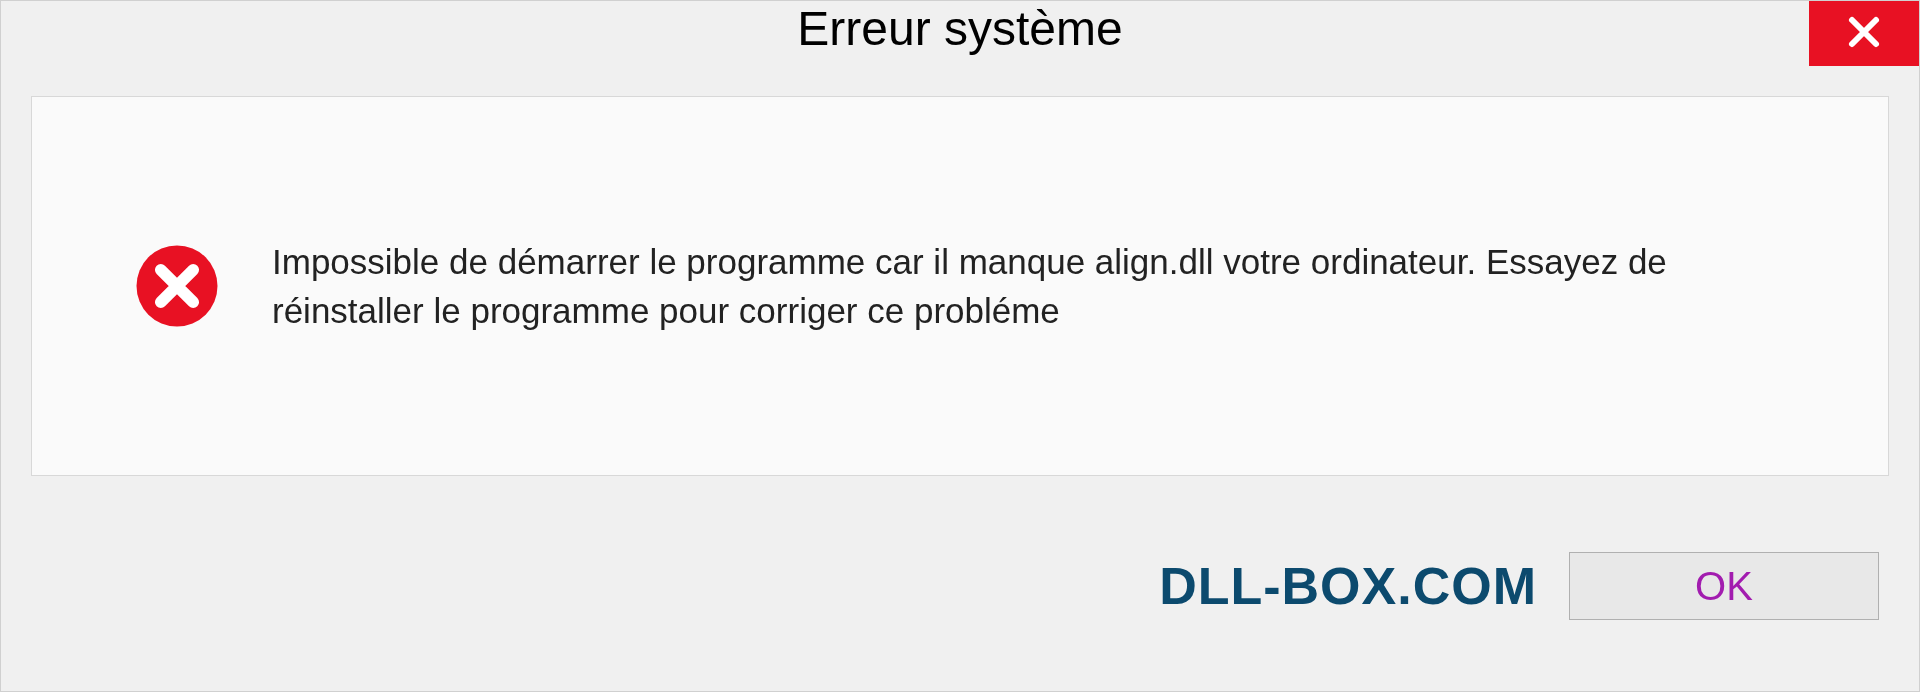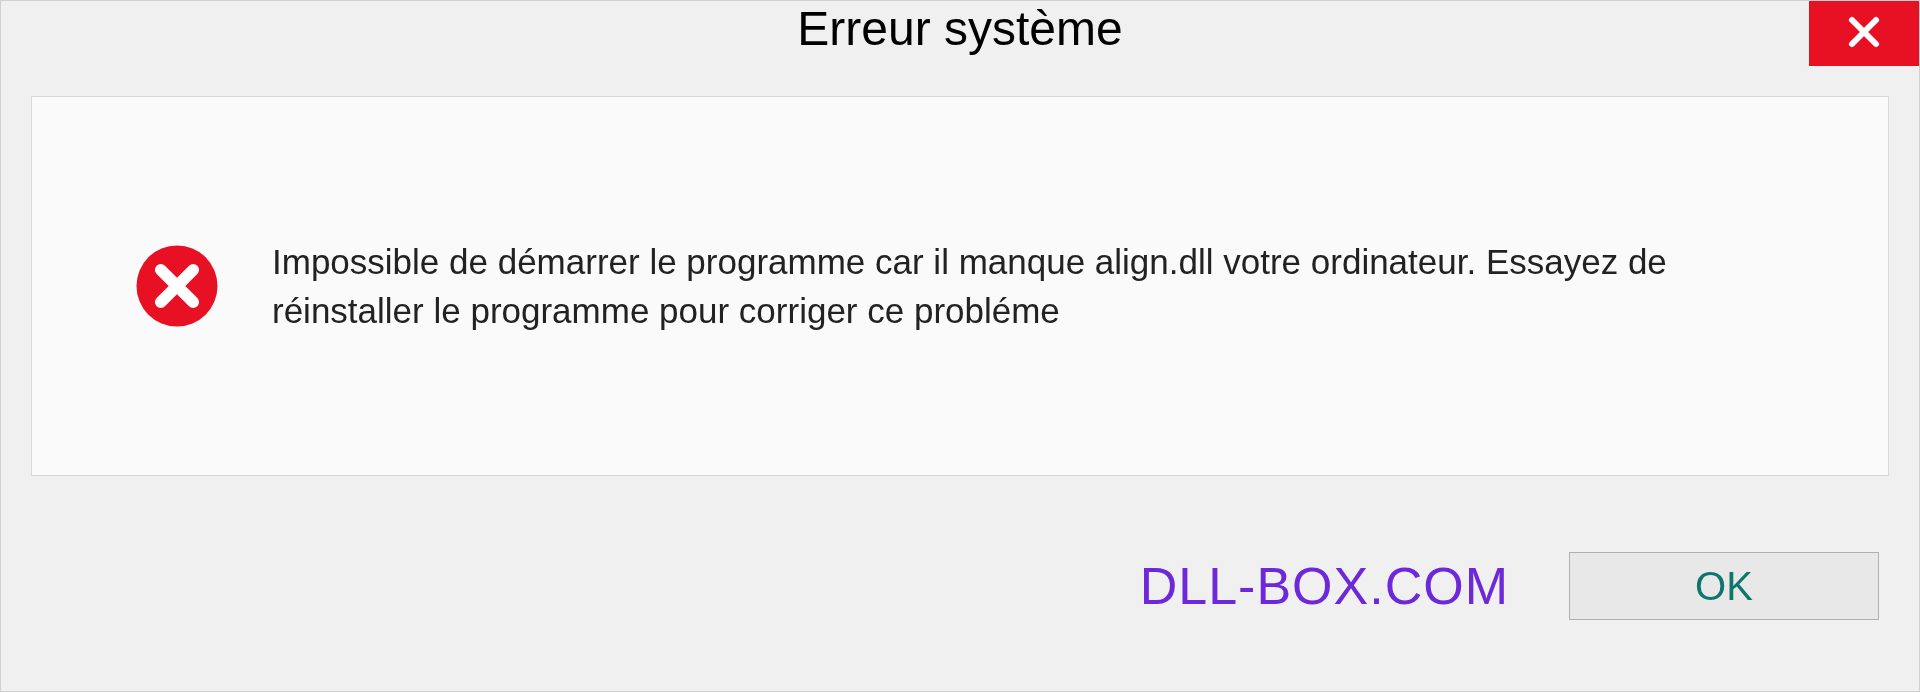--- a/index.html
+++ b/index.html
@@ -82,33 +82,33 @@
       left: 0;
       right: 0;
       height: 180px;
       display: flex;
       align-items: center;
       justify-content: flex-end;
       padding: 0 40px 30px 40px;
     }
     .watermark {
       font-size: 52px;
-      font-weight: 400;
-      color: #6d28d9;
+      font-weight: 700;
+      color: #0c4a6e;
       letter-spacing: 1px;
-      margin-right: 60px;
+      margin-right: 32px;
       font-family: Arial, sans-serif;
     }
     .ok-button {
       width: 310px;
       height: 68px;
       background: #e8e8e8;
       border: 1px solid #b0b0b0;
       font-size: 40px;
-      color: #0f766e;
+      color: #a21caf;
       display: flex;
       align-items: center;
       justify-content: center;
       cursor: pointer;
       font-family: inherit;
     }
   </style>
 </head>
 <body>
 

